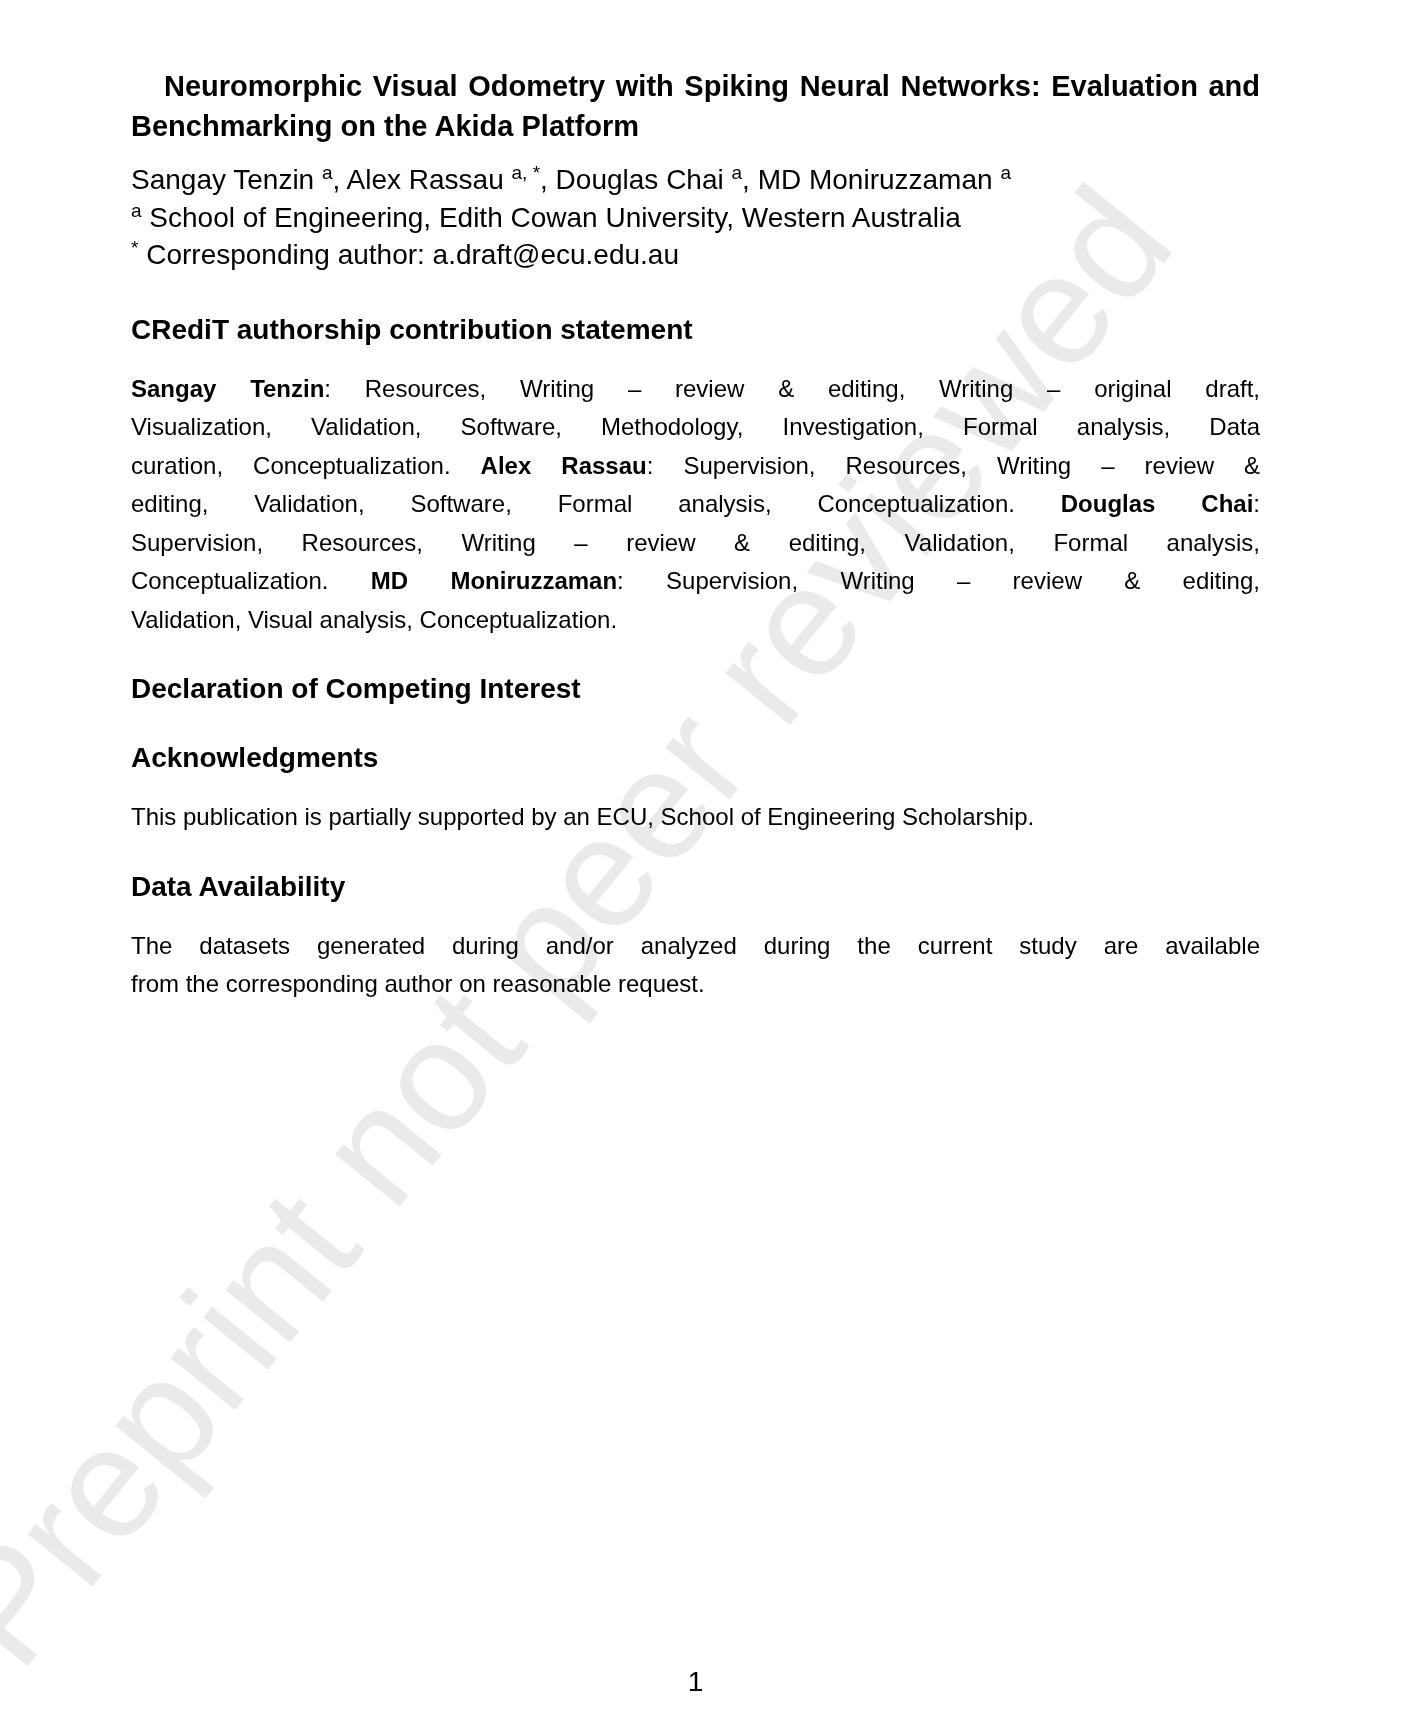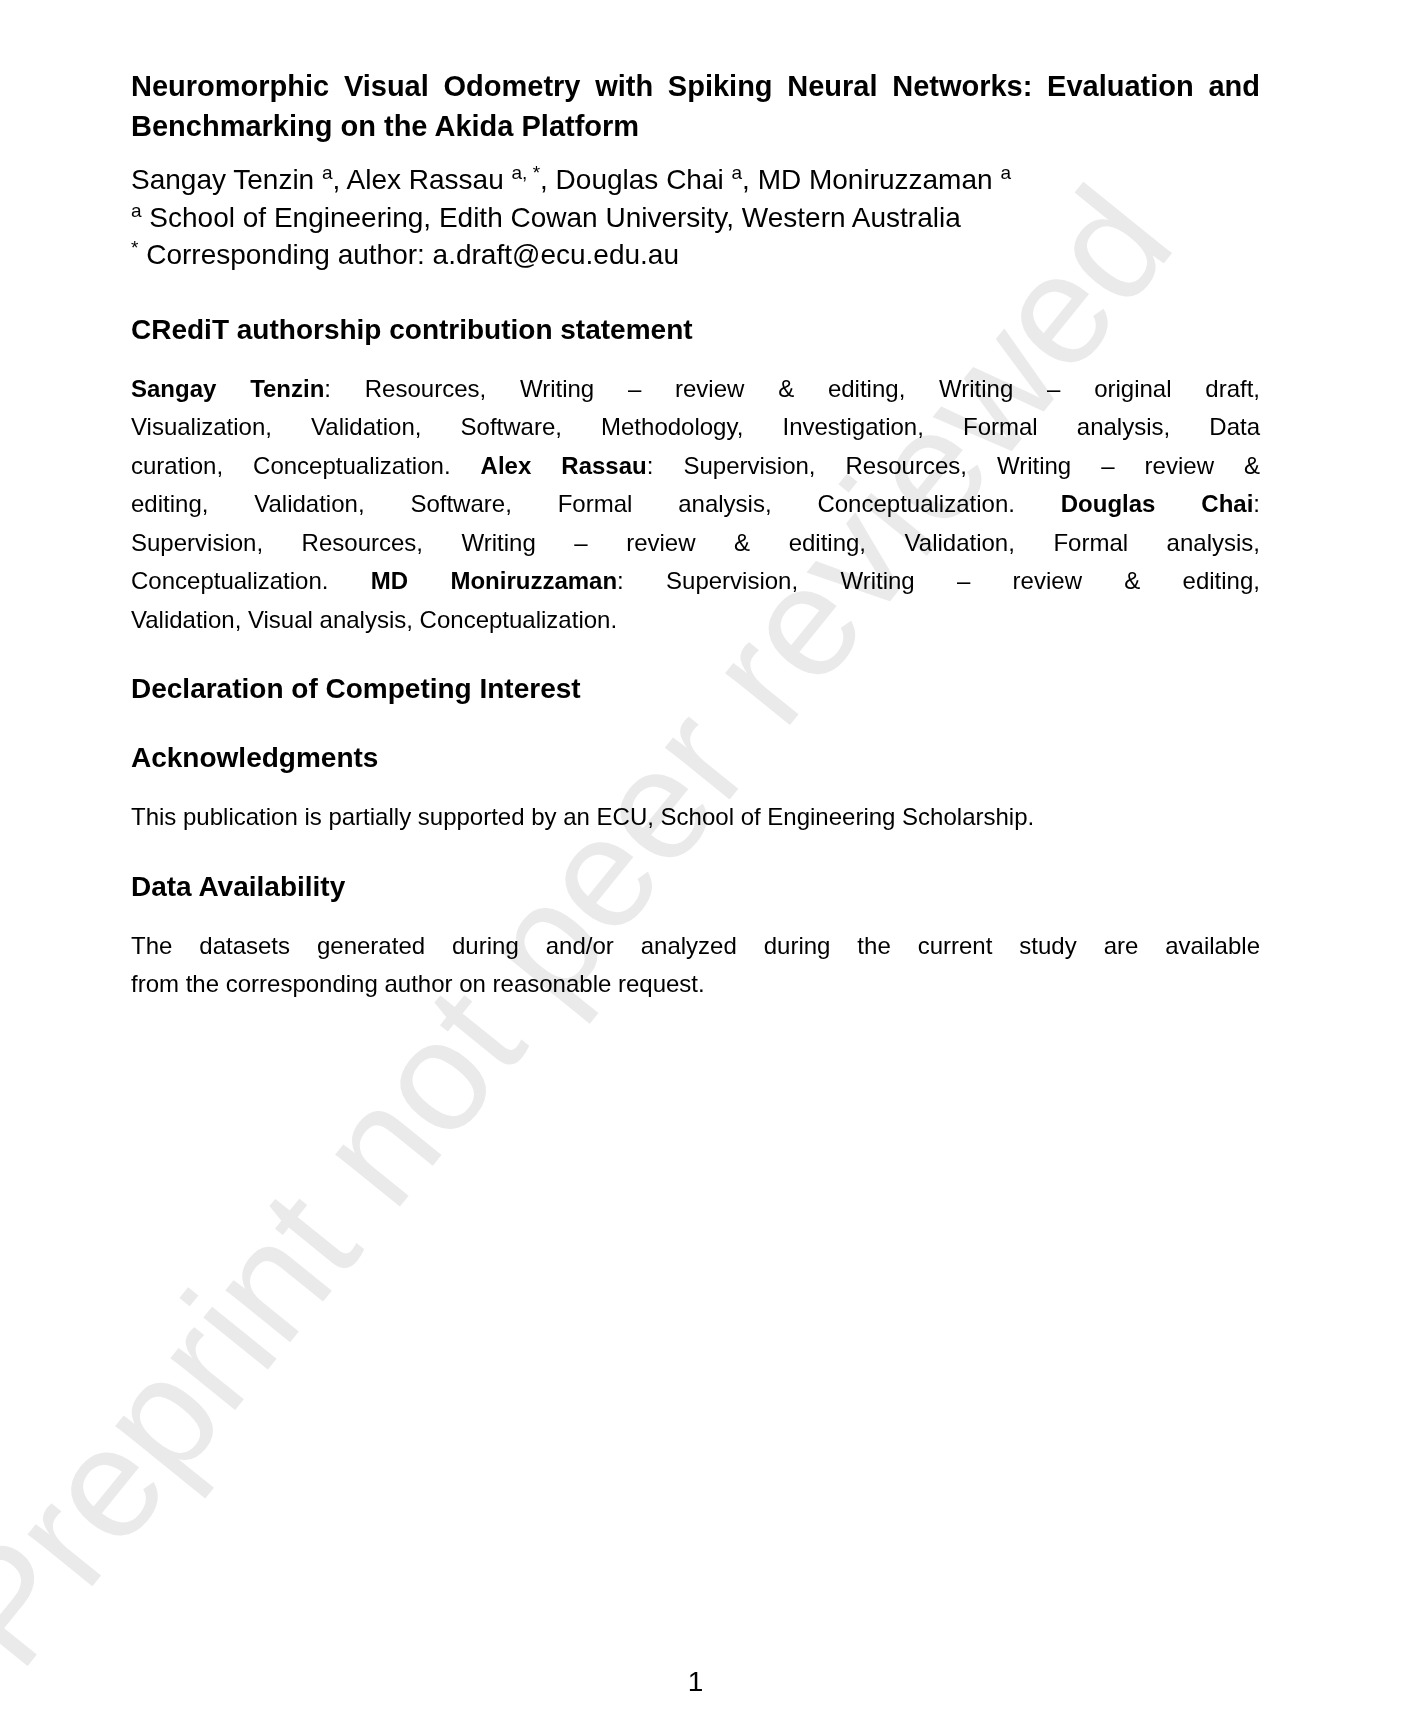--- a/index.html
+++ b/index.html
@@ -31,21 +31,21 @@
     top: 66px;
     width: 1129px;
     z-index: 1;
   }
   .title {
     font-size: 29px;
     font-weight: bold;
     line-height: 40px;
     margin: 0;
   }
-  .title-line1 { text-align: justify; text-align-last: justify; }
+  .title-line1 { text-align: justify; text-align-last: justify; margin-left: 33px; }
   .authors-block {
     margin-top: 15px;
     font-size: 28px;
     line-height: 37.5px;
   }
   sup {
     font-size: 19px;
     line-height: 0;
     vertical-align: super;
   }

